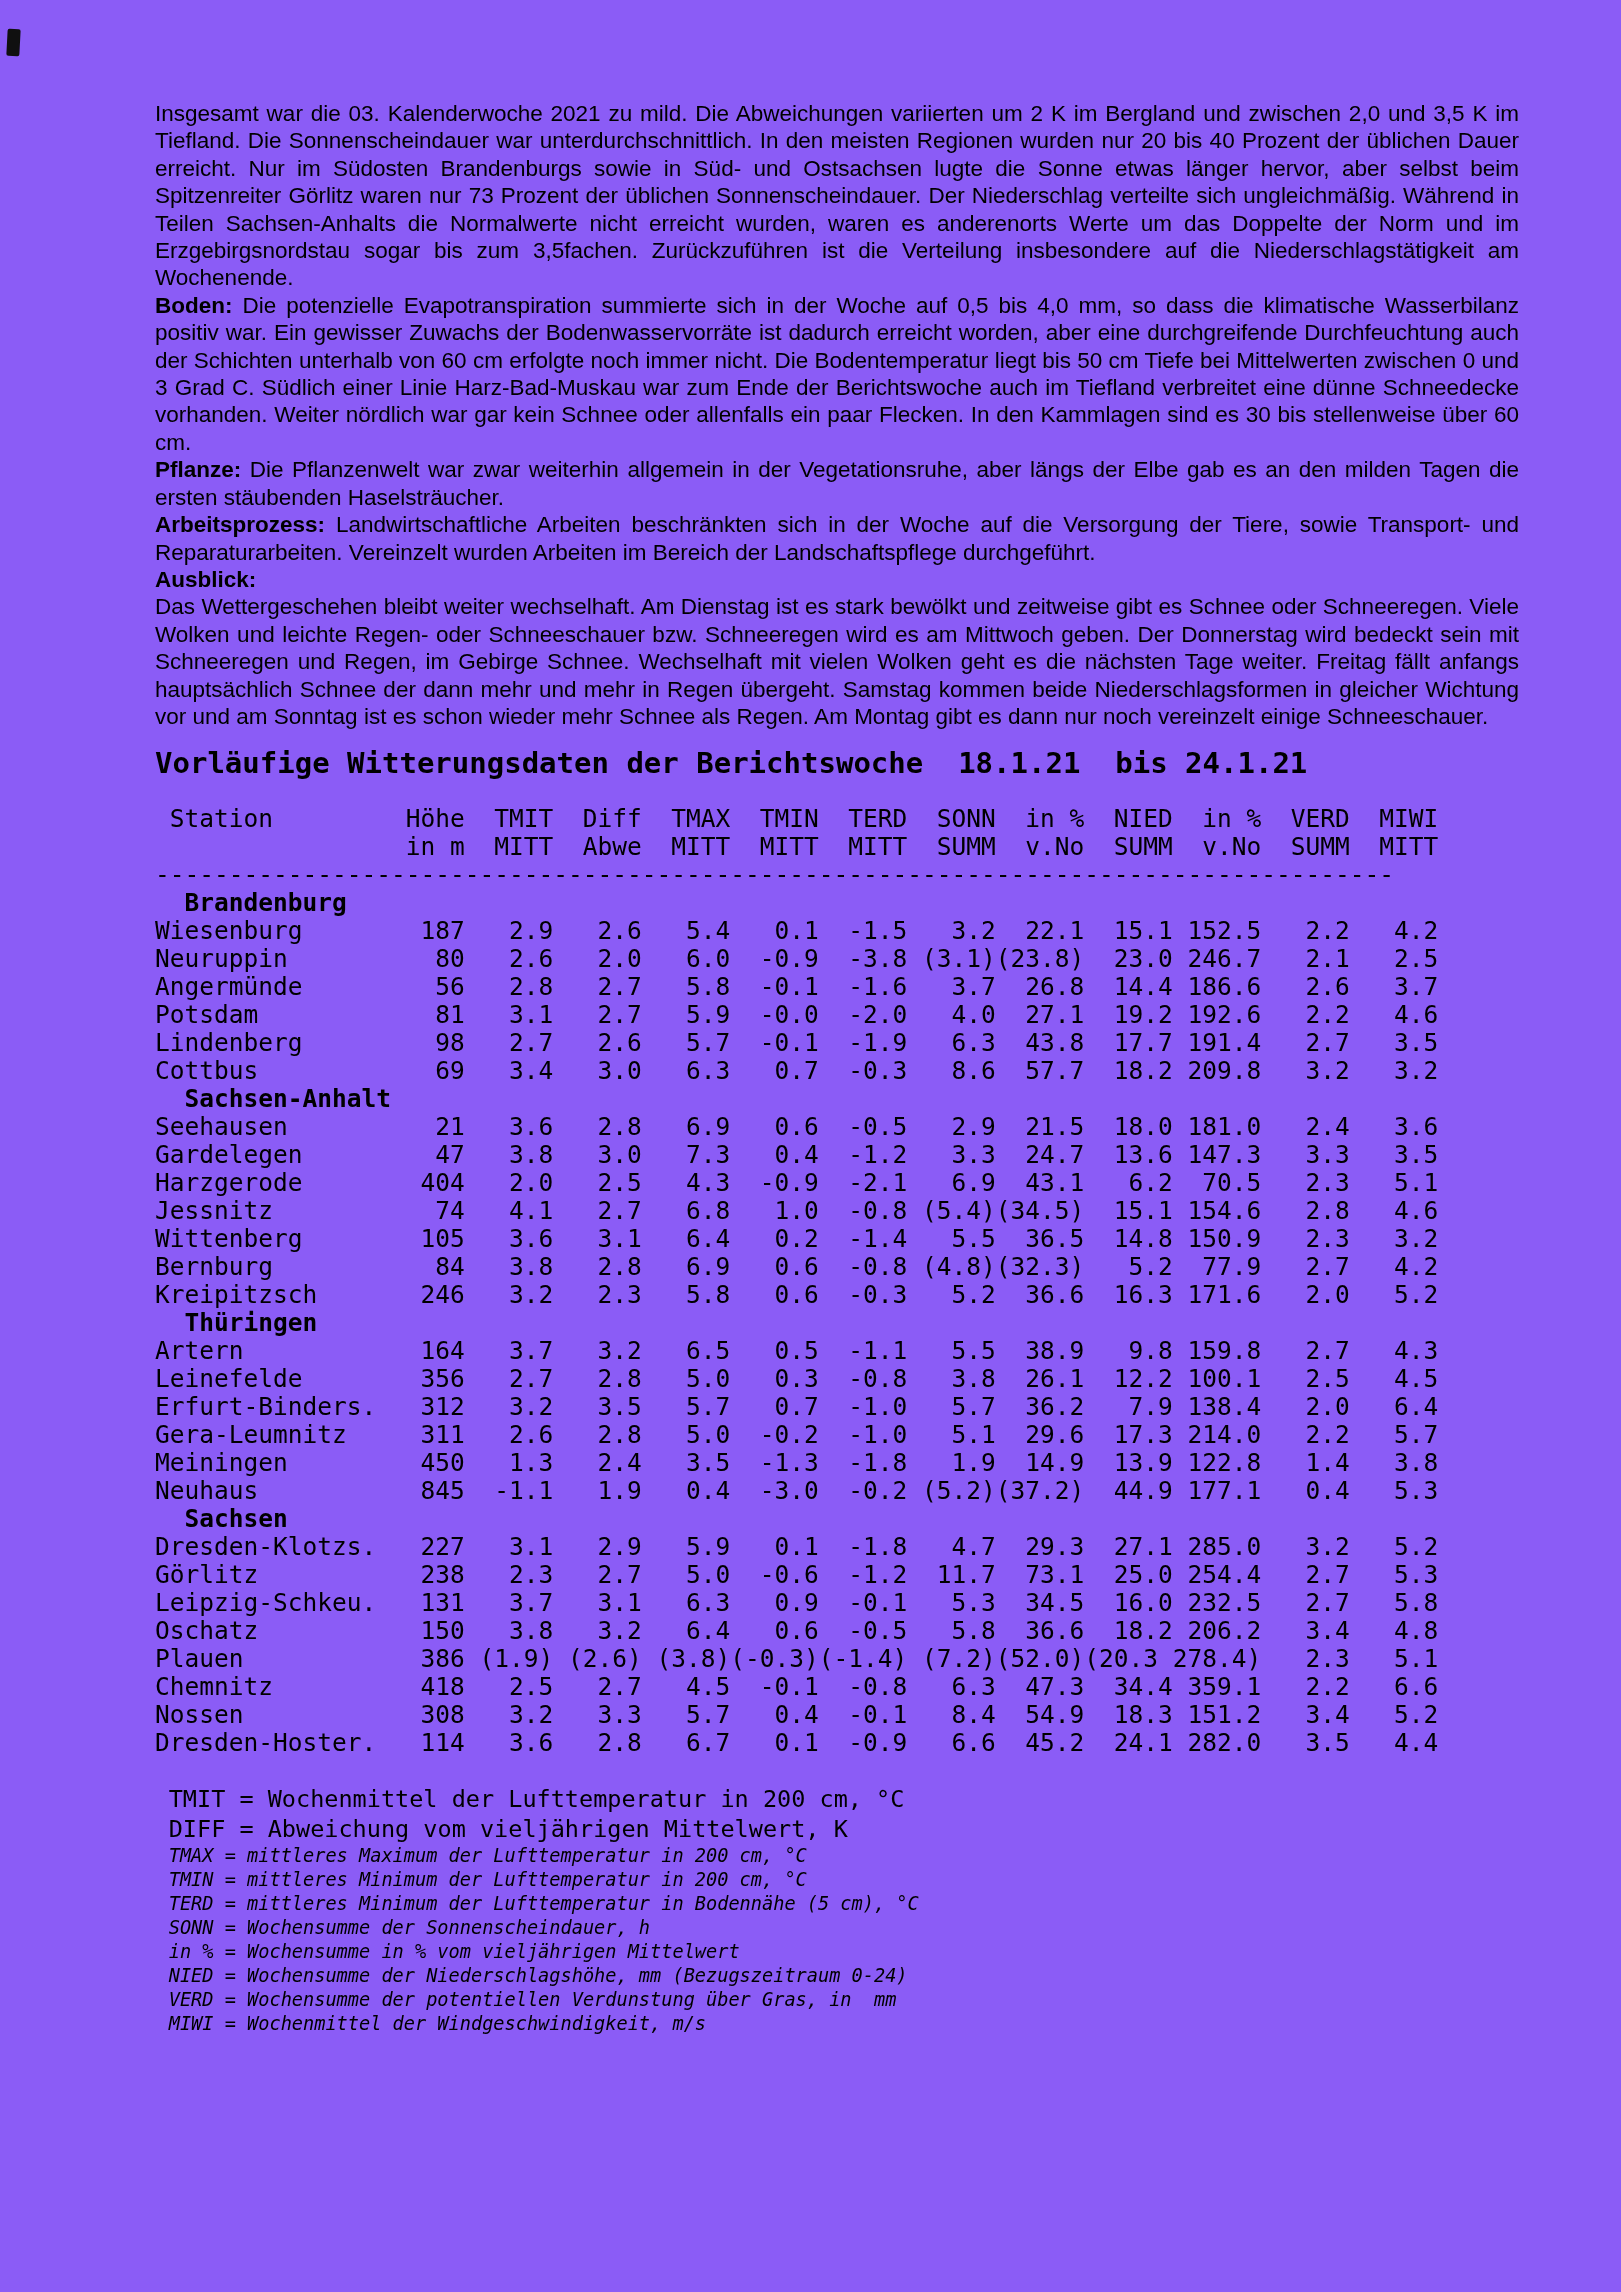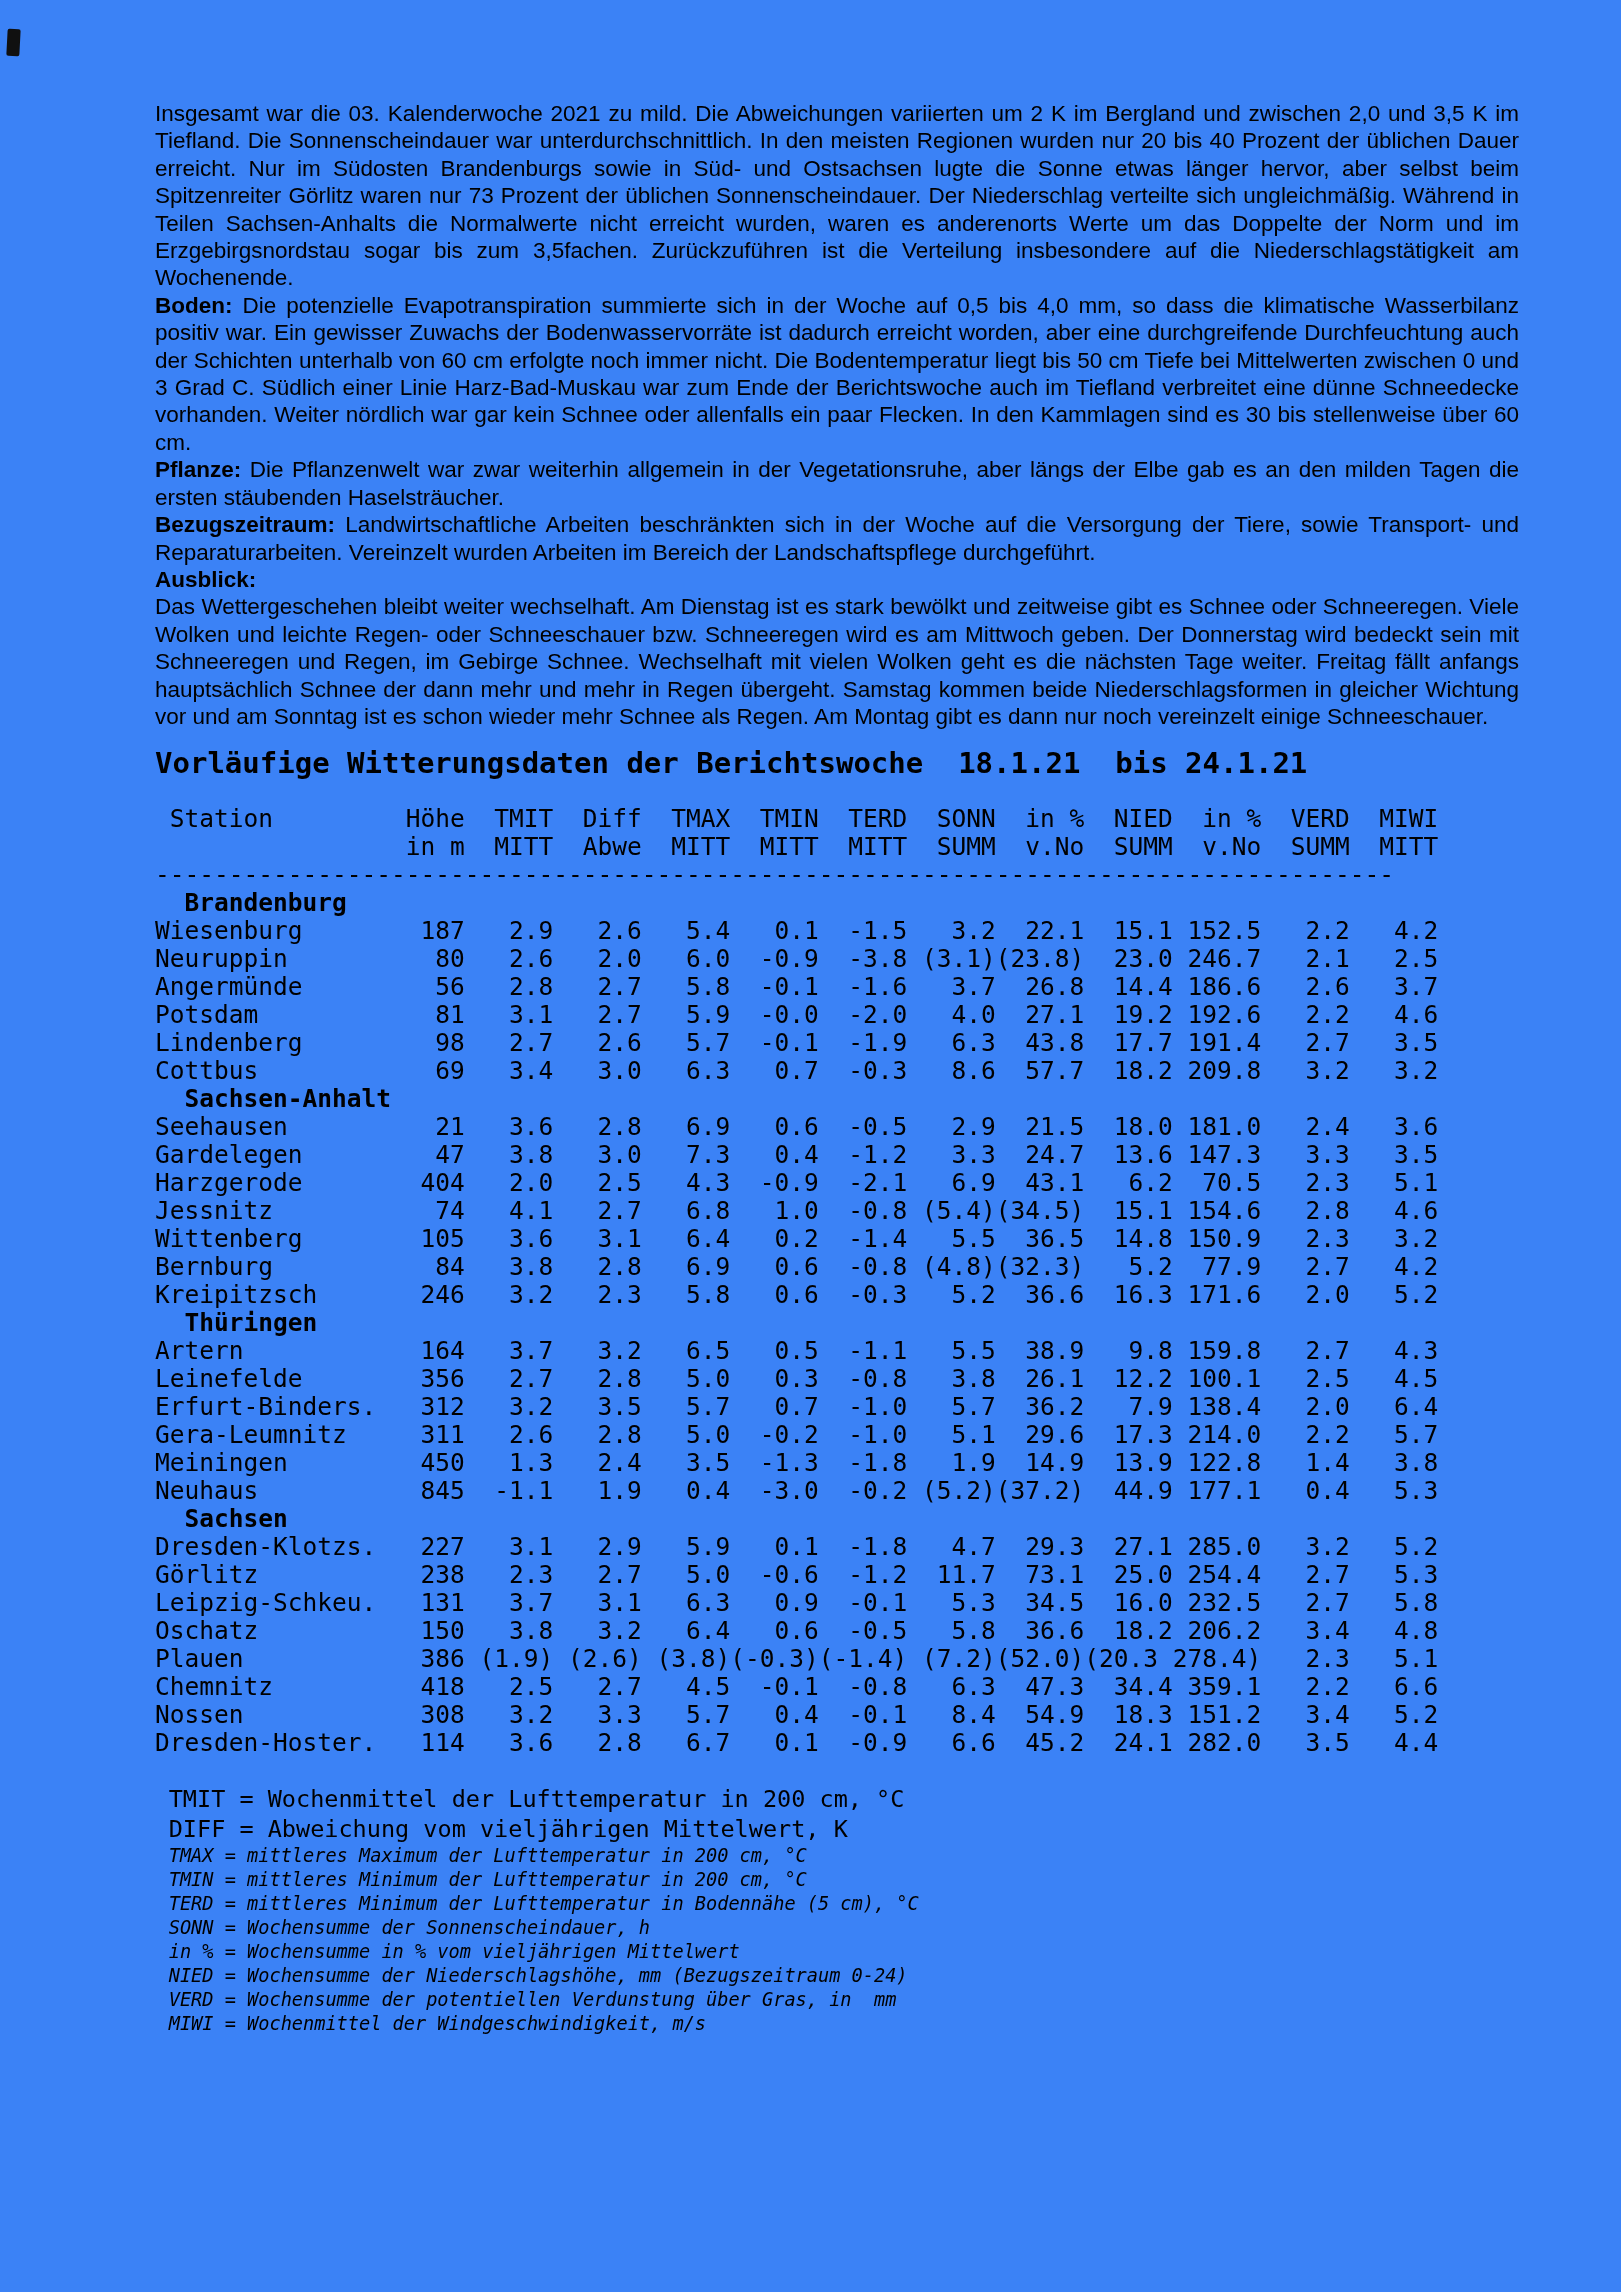--- a/index.html
+++ b/index.html
@@ -2,21 +2,21 @@
 <html lang="de"><head>
 <meta charset="utf-8">
 <style>
   html, body { margin: 0; padding: 0; background: #e8e8e8; }
   .page {
     position: relative;
     width: 1621px;
     height: 2293px;
     box-sizing: border-box;
     margin: 0 auto;
-    background: #3b82f6;
+    background: #8b5cf6;
     color: #000000;
     padding: 100px 102px 0 155px;
     overflow: hidden;
   }
   .scan-artifact {
     position: absolute;
     left: 6.9px;
     top: 29px;
     width: 12.7px;
     height: 26.5px;
@@ -53,21 +53,21 @@
 </head>
 <body>
 
 <div class="page">
   <div class="scan-artifact"></div>
 
   <div class="body-text">
     <p><b></b><span>Insgesamt war die 03. Kalenderwoche 2021 zu mild. Die Abweichungen variierten um 2 K im Bergland und zwischen 2,0 und 3,5 K im Tiefland. Die Sonnenscheindauer war unterdurchschnittlich. In den meisten Regionen wurden nur 20 bis 40 Prozent der üblichen Dauer erreicht. Nur im Südosten Brandenburgs sowie in Süd- und Ostsachsen lugte die Sonne etwas länger hervor, aber selbst beim Spitzenreiter Görlitz waren nur 73 Prozent der üblichen Sonnenscheindauer. Der Niederschlag verteilte sich ungleichmäßig. Während in Teilen Sachsen-Anhalts die Normalwerte nicht erreicht wurden, waren es anderenorts Werte um das Doppelte der Norm und im Erzgebirgsnordstau sogar bis zum 3,5fachen. Zurückzuführen ist die Verteilung insbesondere auf die Niederschlagstätigkeit am Wochenende.</span></p>
     <p><b>Boden:</b><span> Die potenzielle Evapotranspiration summierte sich in der Woche auf 0,5 bis 4,0 mm, so dass die klimatische Wasserbilanz positiv war. Ein gewisser Zuwachs der Bodenwasservorräte ist dadurch erreicht worden, aber eine durchgreifende Durchfeuchtung auch der Schichten unterhalb von 60 cm erfolgte noch immer nicht. Die Bodentemperatur liegt bis 50 cm Tiefe bei Mittelwerten zwischen 0 und 3 Grad C. Südlich einer Linie Harz-Bad-Muskau war zum Ende der Berichtswoche auch im Tiefland verbreitet eine dünne Schneedecke vorhanden. Weiter nördlich war gar kein Schnee oder allenfalls ein paar Flecken. In den Kammlagen sind es 30 bis stellenweise über 60 cm.</span></p>
     <p><b>Pflanze:</b><span> Die Pflanzenwelt war zwar weiterhin allgemein in der Vegetationsruhe, aber längs der Elbe gab es an den milden Tagen die ersten stäubenden Haselsträucher.</span></p>
-    <p><b>Bezugszeitraum:</b><span> Landwirtschaftliche Arbeiten beschränkten sich in der Woche auf die Versorgung der Tiere, sowie Transport- und Reparaturarbeiten. Vereinzelt wurden Arbeiten im Bereich der Landschaftspflege durchgeführt.</span></p>
+    <p><b>Arbeitsprozess:</b><span> Landwirtschaftliche Arbeiten beschränkten sich in der Woche auf die Versorgung der Tiere, sowie Transport- und Reparaturarbeiten. Vereinzelt wurden Arbeiten im Bereich der Landschaftspflege durchgeführt.</span></p>
     <p><b>Ausblick:</b><span></span></p>
     <p><b></b><span>Das Wettergeschehen bleibt weiter wechselhaft. Am Dienstag ist es stark bewölkt und zeitweise gibt es Schnee oder Schneeregen. Viele Wolken und leichte Regen- oder Schneeschauer bzw. Schneeregen wird es am Mittwoch geben. Der Donnerstag wird bedeckt sein mit Schneeregen und Regen, im Gebirge Schnee. Wechselhaft mit vielen Wolken geht es die nächsten Tage weiter. Freitag fällt anfangs hauptsächlich Schnee der dann mehr und mehr in Regen übergeht. Samstag kommen beide Niederschlagsformen in gleicher Wichtung vor und am Sonntag ist es schon wieder mehr Schnee als Regen. Am Montag gibt es dann nur noch vereinzelt einige Schneeschauer.</span></p>
   </div>
 
   <div class="table-title">Vorläufige Witterungsdaten der Berichtswoche  18.1.21  bis 24.1.21</div>
 
   <div class="mono-table">
       <div> Station         Höhe  TMIT  Diff  TMAX  TMIN  TERD  SONN  in %  NIED  in %  VERD  MIWI</div>
       <div>                 in m  MITT  Abwe  MITT  MITT  MITT  SUMM  v.No  SUMM  v.No  SUMM  MITT</div>
       <div>------------------------------------------------------------------------------------</div>

